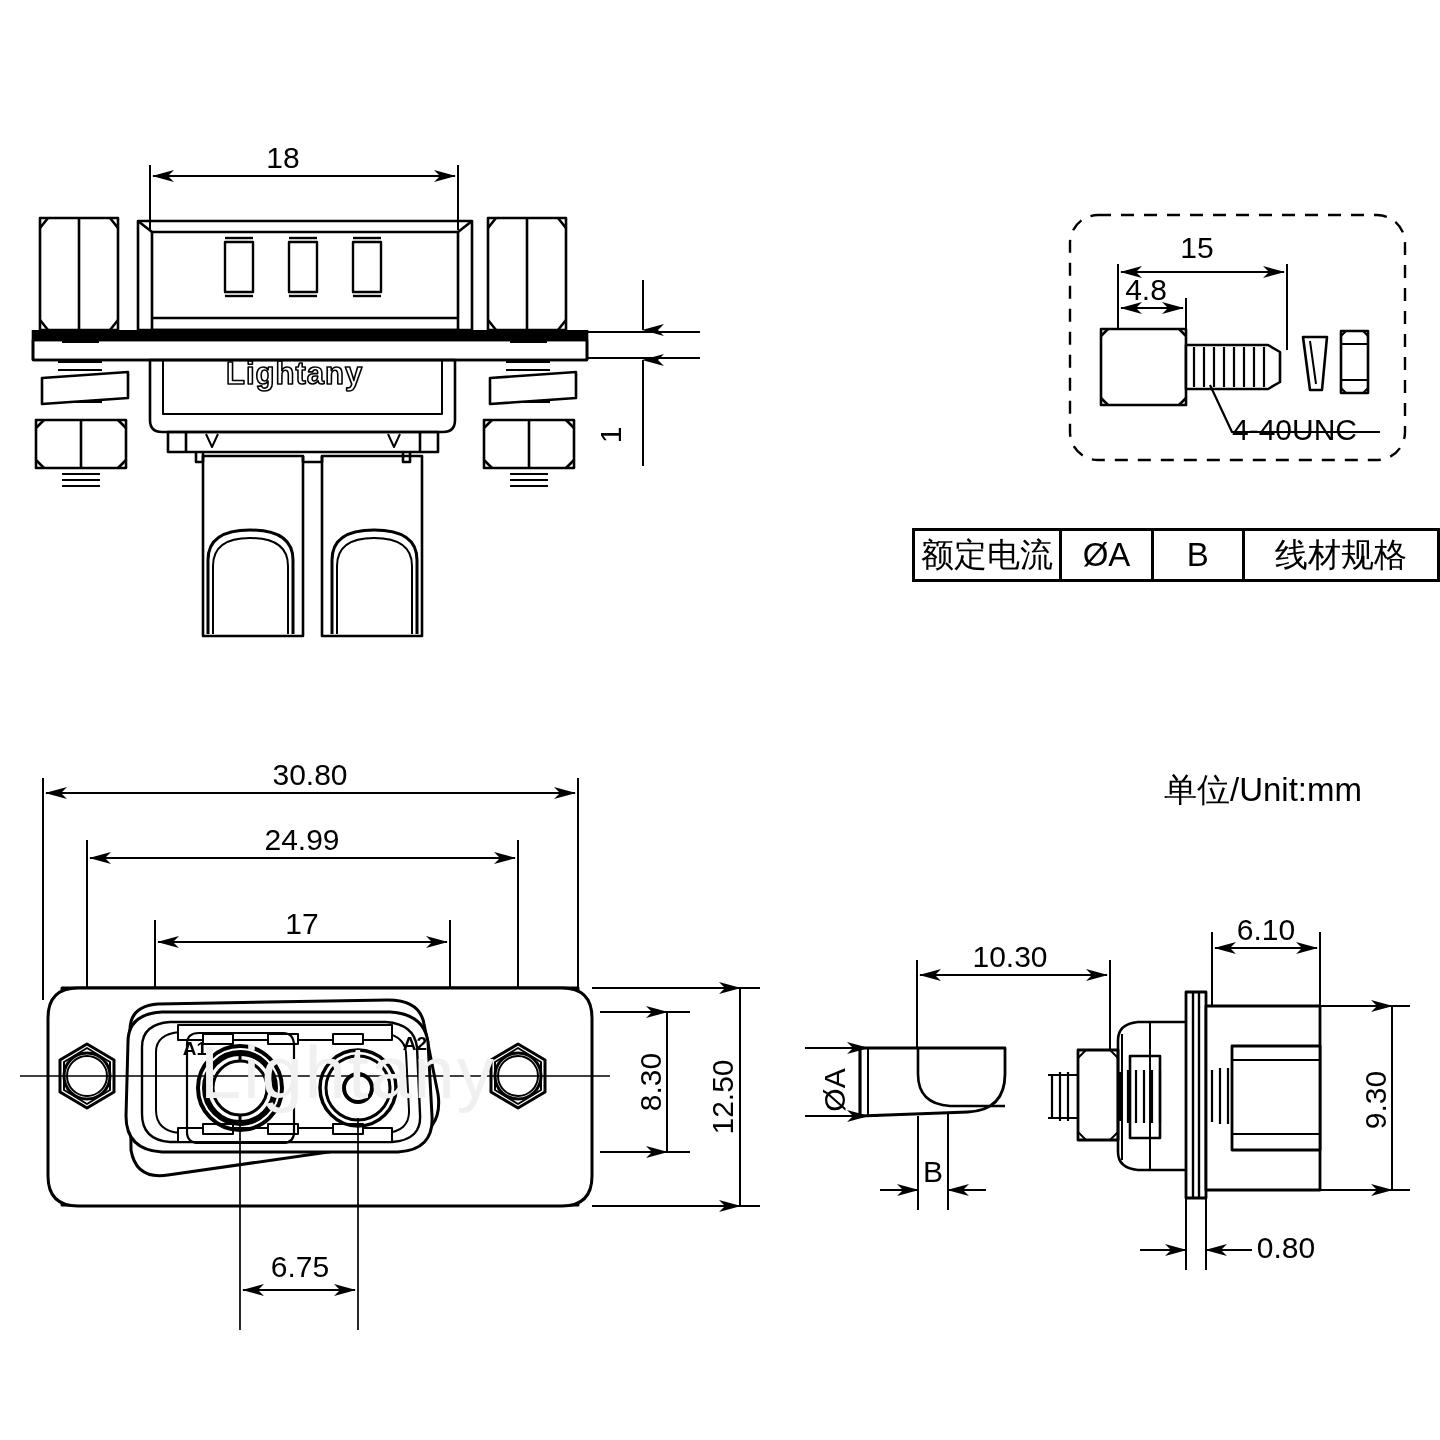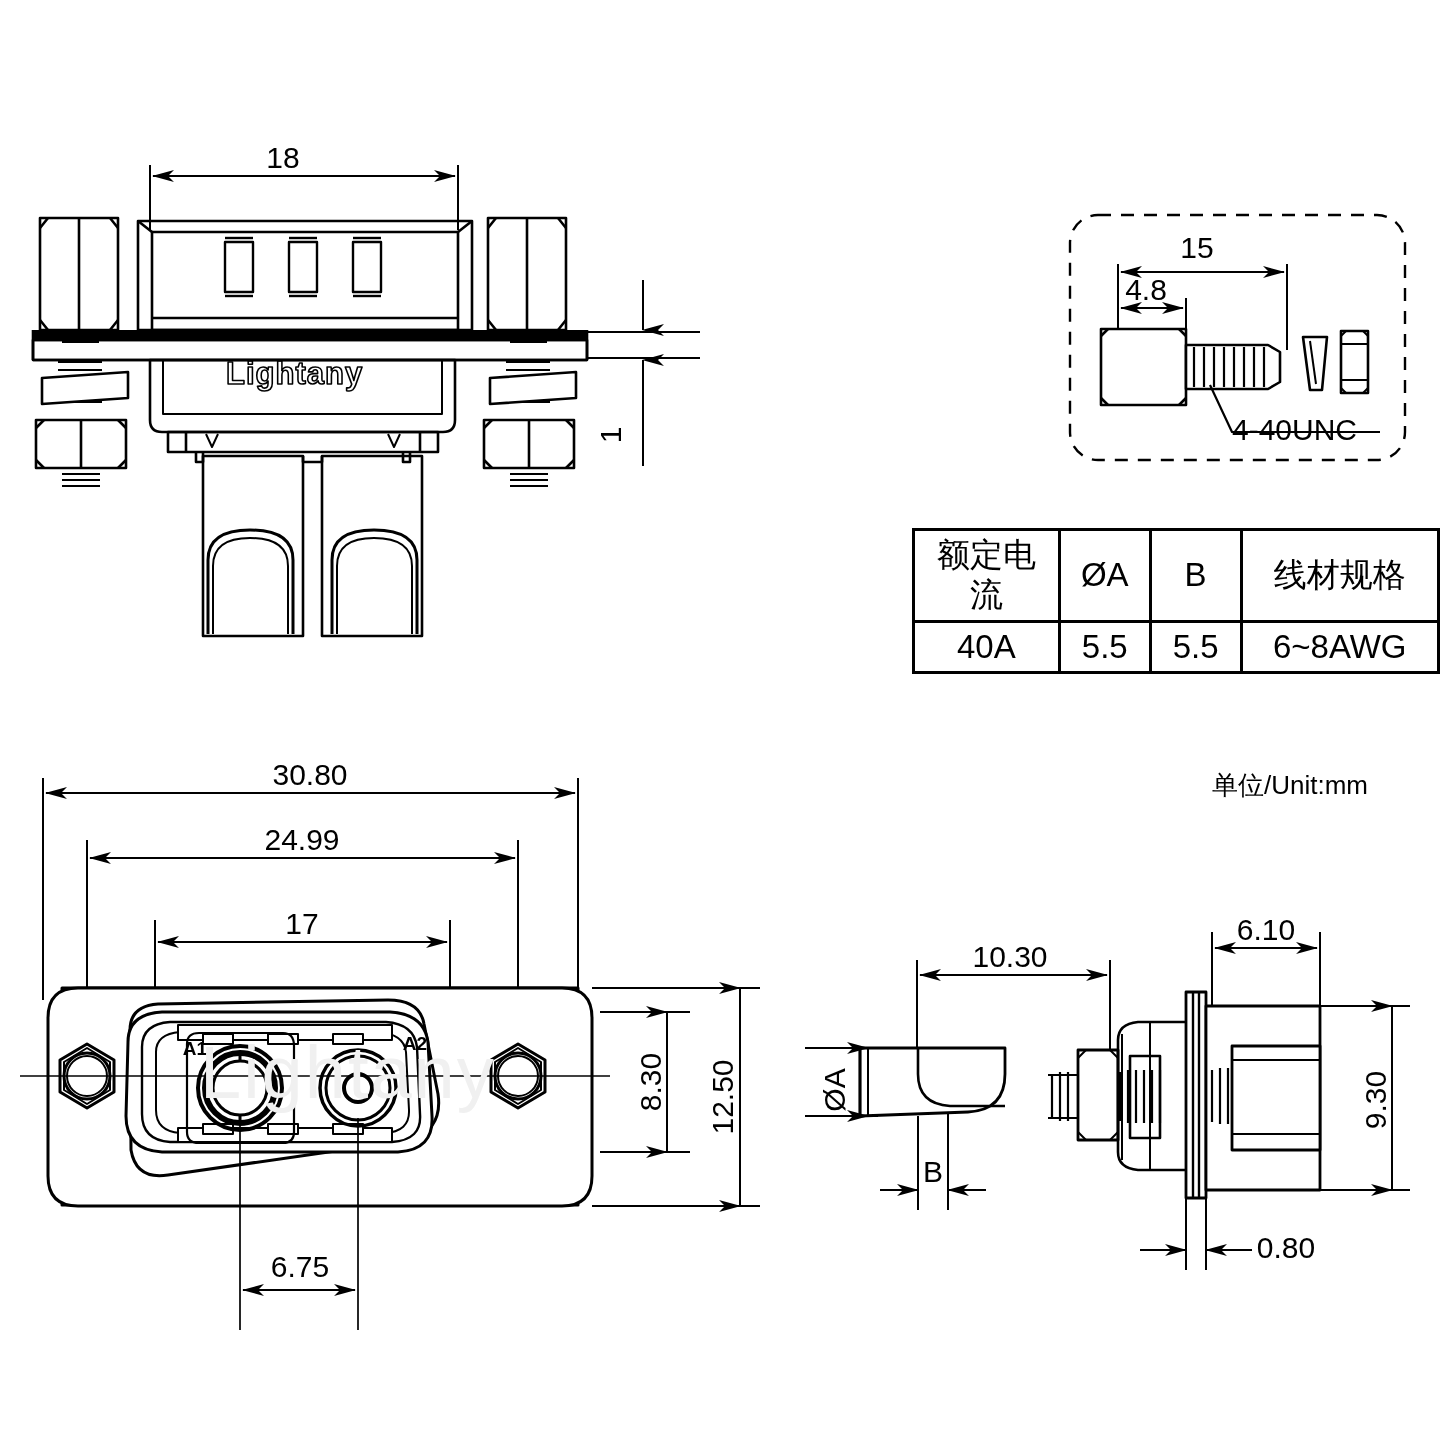--- a/index.html
+++ b/index.html
@@ -13,21 +13,21 @@
   
   .tablewrap{position:absolute;left:912px;top:528px;}
   table.spec{border-collapse:collapse;}
   table.spec td{border:3px solid #000;text-align:center;
       font-family:"Liberation Sans",sans-serif;font-size:33px;color:#000;
       padding:4px 6px;line-height:1.22;}
   td.c0{width:136px;}
   td.c1{width:78px;}
   td.c2{width:78px;}
   td.c3{width:186px;}
-  .unit{position:absolute;left:1212px;top:768px;font-size:26px;
+  .unit{position:absolute;left:1164px;top:768px;font-size:33px;
         font-family:"Liberation Sans",sans-serif;white-space:nowrap;}
   .watermark{position:absolute;left:200px;top:1030px;font-size:74px;
       color:#f0f0f0;font-family:"Liberation Sans",sans-serif;
       letter-spacing:2px;user-select:none;}
   .brandtxt{font-family:"Liberation Sans",sans-serif;font-size:31px;
       font-weight:bold;fill:none;stroke:#000;stroke-width:1.6;
       letter-spacing:1px;}
 </style>
 </head>
 <body>
@@ -412,25 +412,19 @@
 
   <div class="tablewrap">
     <table class="spec">
       <tbody>
         <tr>
           <td class="c0">额定电流</td>
           <td class="c1">ØA</td>
           <td class="c2">B</td>
           <td class="c3">线材规格</td>
         </tr>
-        <tr>
-          <td class="c0">40A</td>
-          <td class="c1">5.5</td>
-          <td class="c2">5.5</td>
-          <td class="c3">6~8AWG</td>
-        </tr>
       </tbody>
     </table>
   </div>
 
   <div class="unit">单位/Unit:mm</div>
 
 </div>
 
 </body></html>

